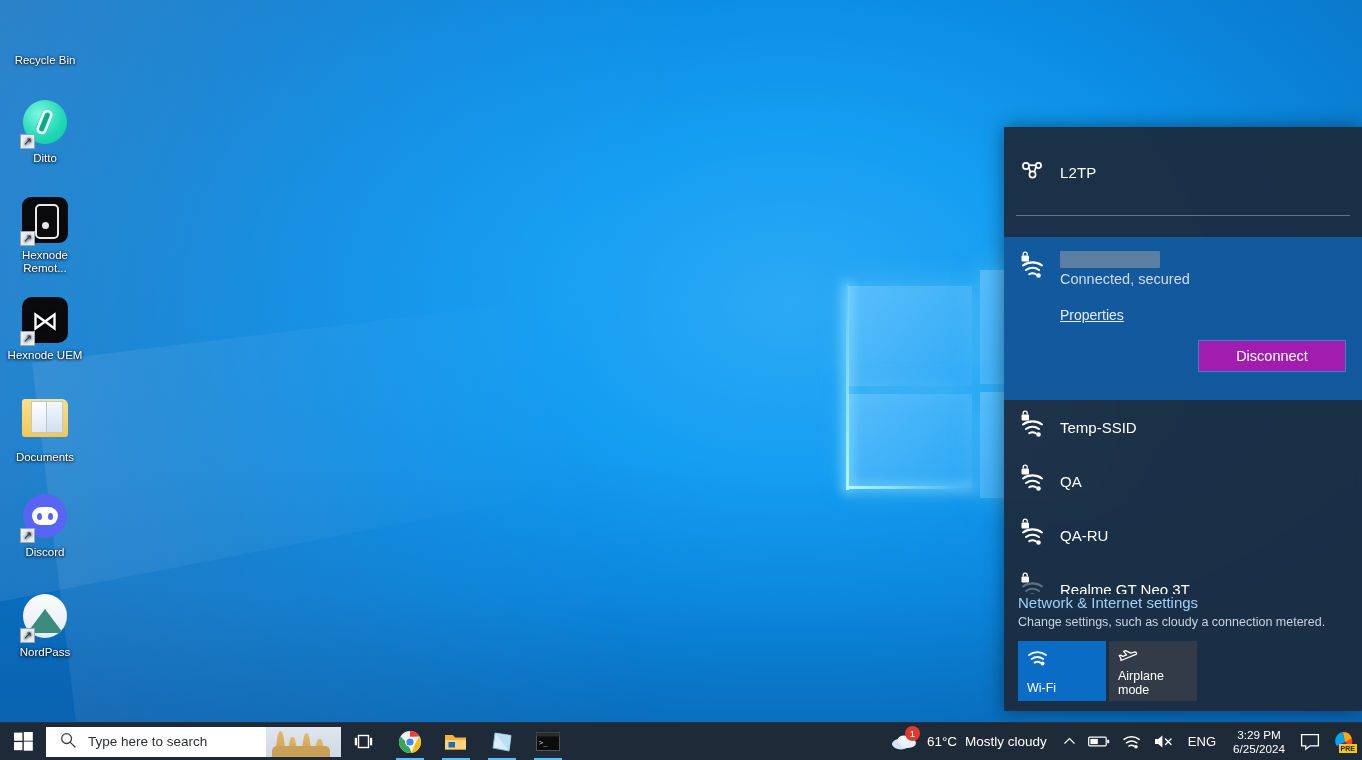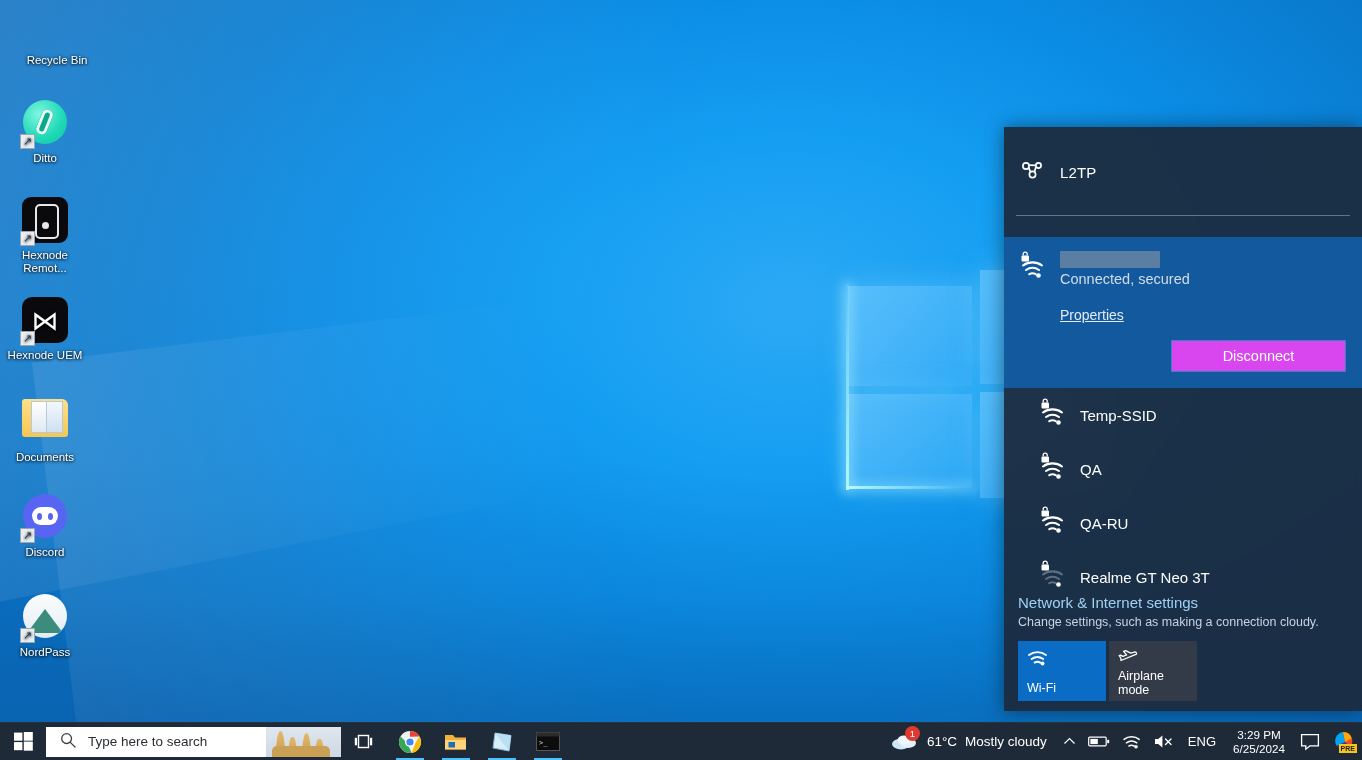--- a/index.html
+++ b/index.html
@@ -139,30 +139,30 @@
   .connected-top { display:flex; gap:14px; align-items:flex-start; }
   .ssid-redacted {
     width:100px; height:17px; background:#5a7fa3; border-radius:1px; margin-bottom:3px;
   }
   .conn-status { font-size:14.5px; color:#d4dde7; }
   .props-link {
     display:inline-block; margin:20px 0 0 40px; font-size:14px; color:#e4ebf2;
     text-decoration:underline; cursor:pointer;
   }
   .disconnect-btn {
-    margin:16px 0 0 auto; display:block; width:175px; height:32px;
-    background:#d946ef; border:1px solid #3a80c4; color:#fff;
+    margin:16px 0 12px auto; display:block; width:148px; height:32px;
+    background:#a21caf; border:1px solid #3a80c4; color:#fff;
     font-size:14.5px; font-family:inherit; cursor:pointer;
   }
 
   
   .wifi-list { position:relative; overflow:hidden; flex:1; }
   .wifi-item {
     display:flex; align-items:center; gap:14px; padding:0 16px;
-    height:54px; cursor:default;margin-left:20px;
+    height:54px; cursor:default;
   }
   .wifi-item .nm { font-size:15px; color:#fff; }
 
   
   .settings-area { padding:0 16px 0 14px; }
   .settings-title { font-size:15px; color:#9fd0f5; cursor:pointer; margin-bottom:4px; }
   .settings-sub { font-size:12.5px; color:#c9d3de; margin-bottom:12px; }
   .tiles { display:flex; gap:3px; padding:0 0 10px 0; }
   .tile {
     width:88px; height:60px; background:#333b48; position:relative;
@@ -220,21 +220,21 @@
 
   <div id="hero">
     <div class="pane" style="left:10px;  top:28px;  width:124px; height:100px;"></div>
     <div class="pane" style="left:142px; top:12px;  width:132px; height:114px;"></div>
     <div class="pane" style="left:10px;  top:136px; width:124px; height:94px;"></div>
     <div class="pane" style="left:142px; top:134px; width:132px; height:106px;"></div>
     <div class="edge-l"></div>
     <div class="edge-b"></div>
   </div>
 
-  <div class="dicon" style="left:14px; top:2px;">
+  <div class="dicon" style="left:2px; top:2px;">
     <div class="glyph">
       <div class="ic-recycle">
           <div class="ic-recycle-lid"></div>
         </div>
     </div>
     <span class="lbl">Recycle Bin</span>
   </div>
 
   <div class="dicon" style="left:2px; top:98px;">
     <div class="glyph">
@@ -405,21 +405,21 @@
             <circle cx="18.5" cy="24.5" r="2.3" fill="#fff"></circle>
           </svg>
         </span>
         <span class="nm">Realme GT Neo 3T</span>
       </div>
 
     </div>
 
     <div class="settings-area">
       <div class="settings-title">Network &amp; Internet settings</div>
-      <div class="settings-sub">Change settings, such as making a connection cloudy.</div>
+      <div class="settings-sub">Change settings, such as cloudy a connection metered.</div>
       <div class="tiles">
 
         <div class="tile on">
           <div class="ti">
             <svg width="22" height="18" viewBox="0 0 22 18">
               <g fill="none" stroke="#fff" stroke-width="1.9" stroke-linecap="round">
                 <path d="M2 6 a14 14 0 0 1 17 0"></path>
                   <path d="M4.6 10 a10 10 0 0 1 11.6 0"></path>
                 <path d="M7.6 13.6 a5.6 5.6 0 0 1 5.6 0"></path>
                 </g>

